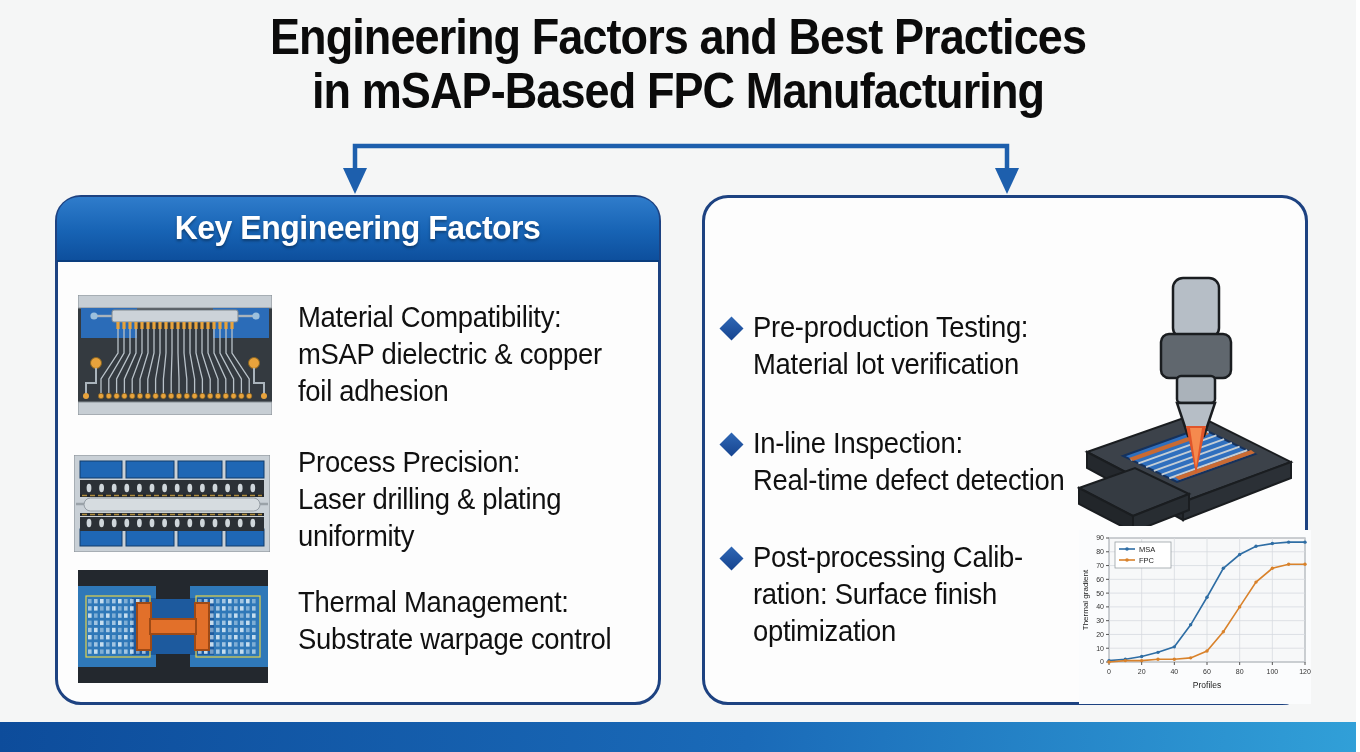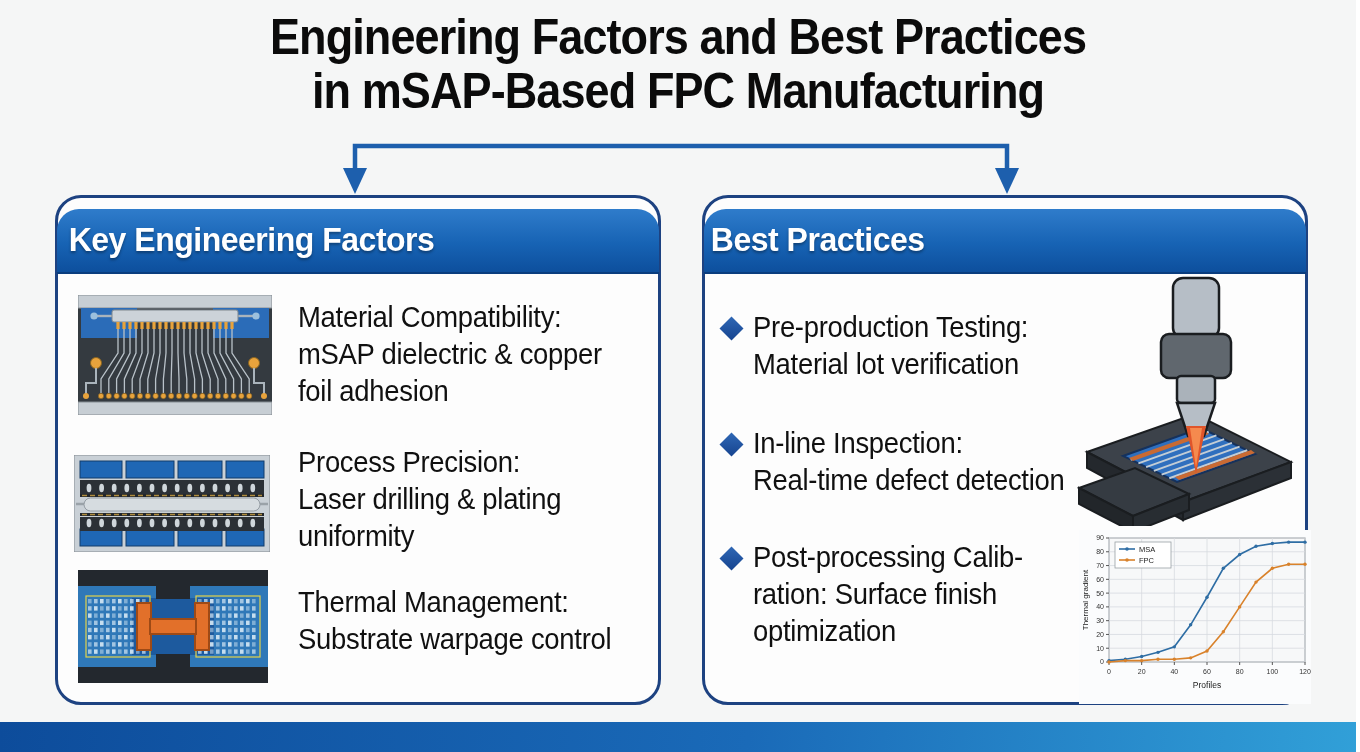--- a/index.html
+++ b/index.html
@@ -20,22 +20,21 @@
     position:absolute;top:195px;width:606px;height:510px;box-sizing:border-box;
     background:#fdfdfd;border:3px solid #1d4281;border-radius:26px;
   }
   .panel.left{left:55px;}
   .panel.right{left:702px;}
   .panel-header{
     position:absolute;left:-1px;right:-1px;top:-1px;height:63px;
     border-radius:22px 22px 0 0;
     background:linear-gradient(180deg,#2f7ccb 0%,#1763b4 55%,#0d4f9d 100%);
     border-bottom:2px solid #0a3d7e;
-    text-align:left;
-    margin-top:12px;
+    text-align:center;
   }
   .panel-header span{
     display:inline-block;color:#ffffff;font-size:34px;font-weight:bold;
     line-height:61px;letter-spacing:-.5px;
     text-shadow:0 2px 3px rgba(0,0,0,.35);
     transform:scaleX(.94);transform-origin:50% 0;
   }
   .item-text{
     position:absolute;font-size:29.5px;line-height:37px;letter-spacing:-.3px;
     color:#101010;white-space:pre-line;
@@ -385,23 +384,20 @@
         <rect x="59" y="33" width="14" height="47"></rect>
         <rect x="117" y="33" width="14" height="47"></rect>
         <rect x="72" y="49" width="46" height="15"></rect>
       </g>
     </svg>
     <div class="item-text" style="left:240px;top:385px;width:400px">Thermal Management:
 Substrate warpage control</div>
   </section>
 
   <section class="panel right">
-    <div class="panel-header">
-      <span>Best Practices</span>
-    </div>
 
     <span class="diamond" style="left:18px;top:122px"></span>
     <div class="item-text" style="left:48px;top:110px;width:390px">Pre-production Testing:
 Material lot verification</div>
 
     <span class="diamond" style="left:18px;top:238px"></span>
     <div class="item-text" style="left:48px;top:226px;width:390px">In-line Inspection:
 Real-time defect detection</div>
 
     <span class="diamond" style="left:18px;top:352px"></span>

